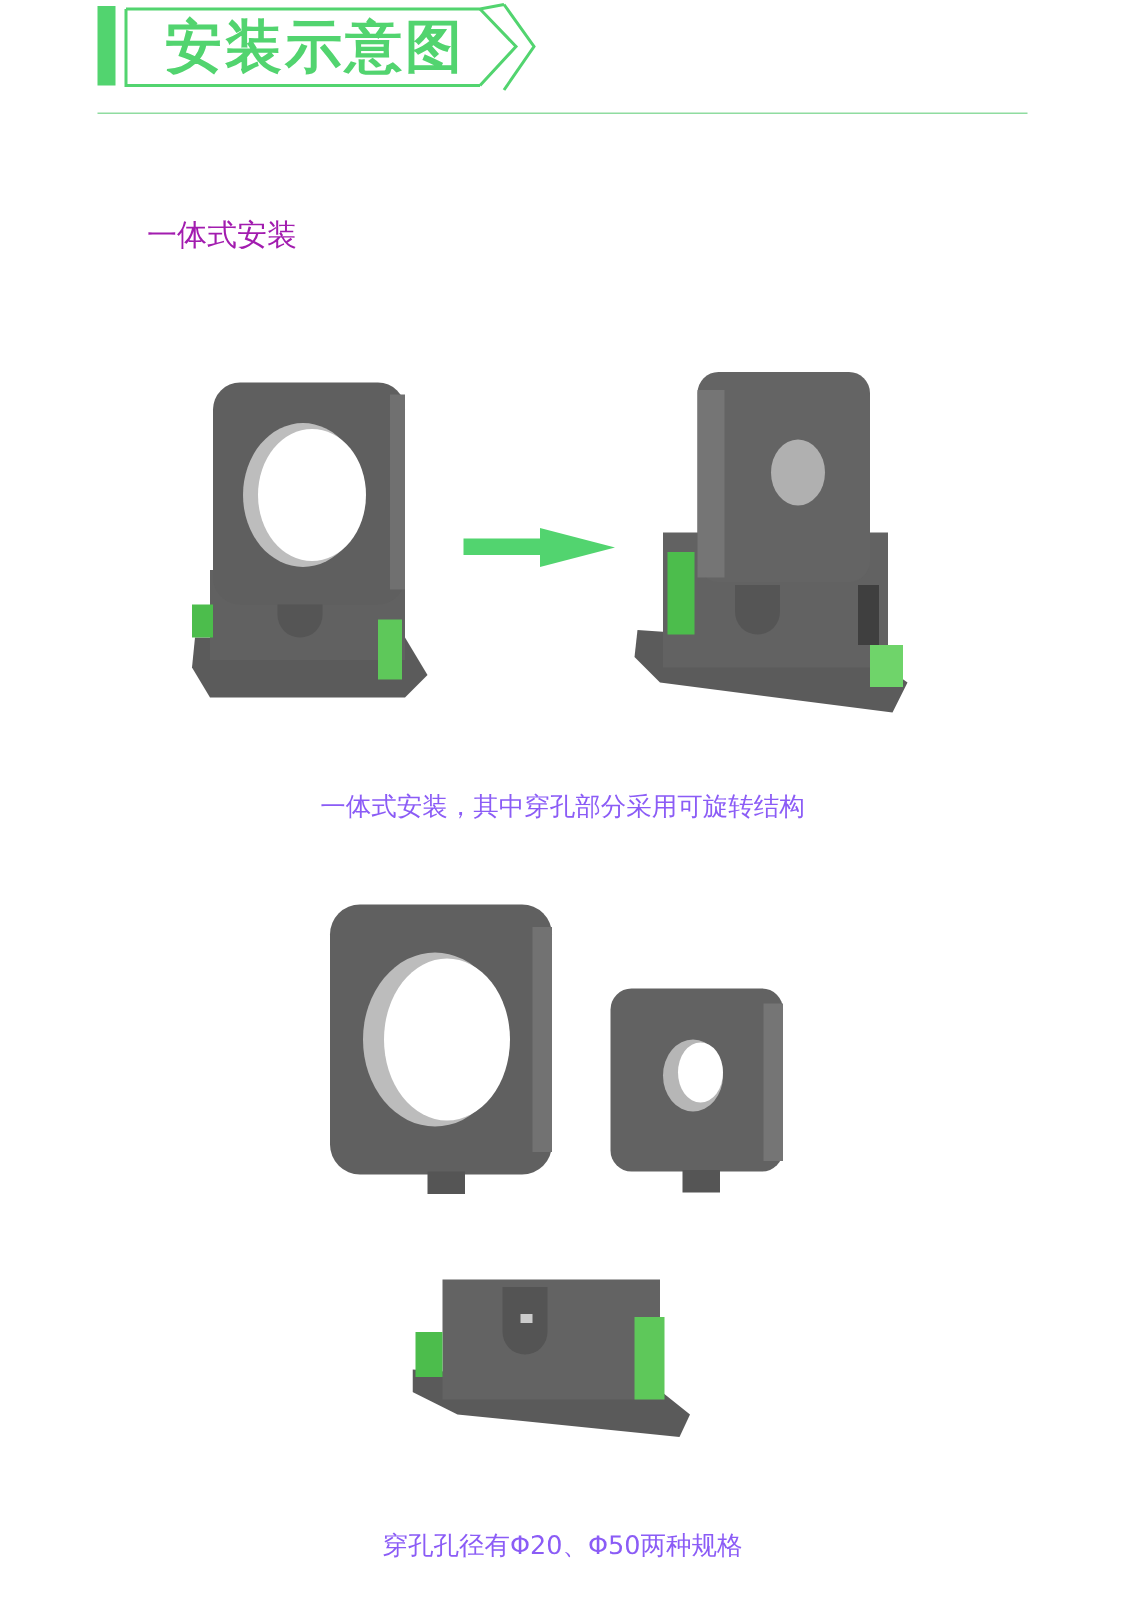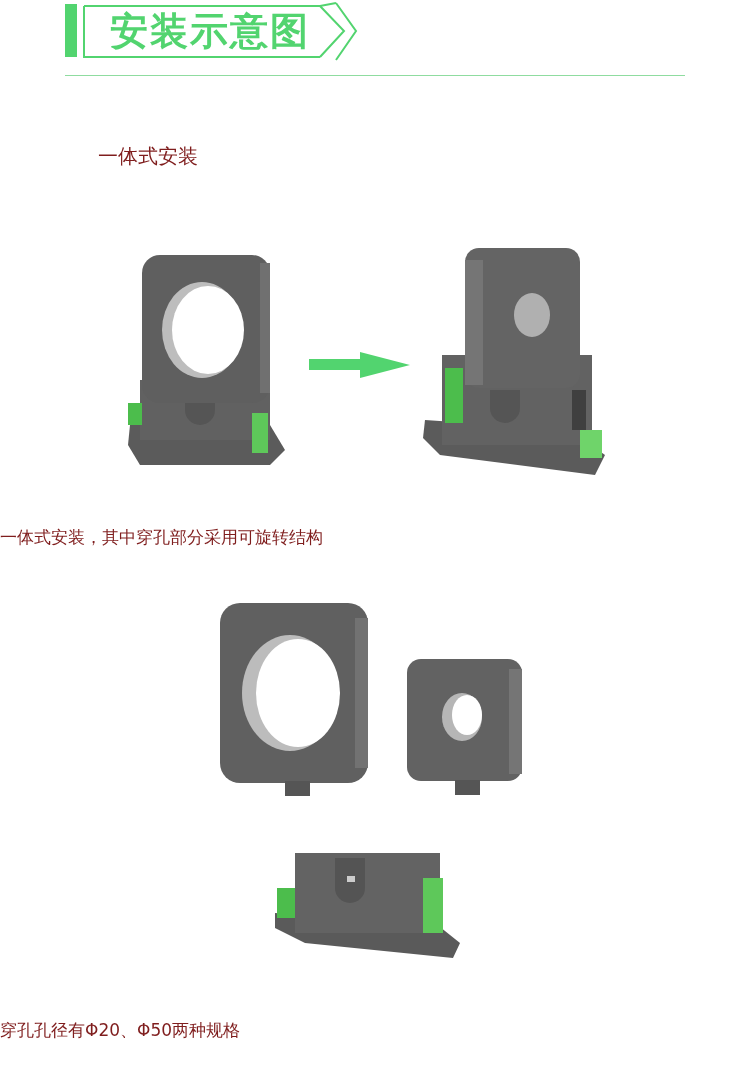--- a/index.html
+++ b/index.html
@@ -2,22 +2,22 @@
 <html><head>
 <meta charset="utf-8">
 <style>
   html,body{margin:0;padding:0;background:#fff;}
   body{width:750px;height:1065px;position:relative;overflow:hidden;font-family:"DejaVu Sans","Liberation Sans",sans-serif;color:#222;}
   .hdr{position:absolute;left:0;top:0;width:692px;height:80px;}
   .hdr-bar{position:absolute;left:65px;top:4px;width:12px;height:53px;background:#52d46f;}
   .hdr-title{position:absolute;left:110px;top:8px;font-size:38px;font-weight:bold;color:#52d46f;letter-spacing:2px;line-height:46px;}
   .hdr-svg{position:absolute;left:80px;top:0;}
   .hdr-line{position:absolute;left:65px;top:75px;width:620px;height:1px;background:#8fdca0;}
-  .sub{position:absolute;left:98px;top:143px;font-size:20px;color:#7f1d1d;}
-  .cap{position:absolute;width:750px;left:0;font-size:17px;color:#7f1d1d;}
+  .sub{position:absolute;left:98px;top:143px;font-size:20px;color:#a21caf;}
+  .cap{position:absolute;width:750px;left:0;text-align:center;font-size:17px;color:#8b5cf6;}
   .fig{position:absolute;}
 </style>
 </head>
 <body>
 
 <div class="hdr">
   <div class="hdr-bar"></div>
   <svg class="hdr-svg" width="290" height="62">
     <polyline points="4,6 240,6 256,3" fill="none" stroke="#52d46f" stroke-width="2"></polyline>
     <polyline points="4,6 4,57 240,57" fill="none" stroke="#52d46f" stroke-width="2"></polyline>

